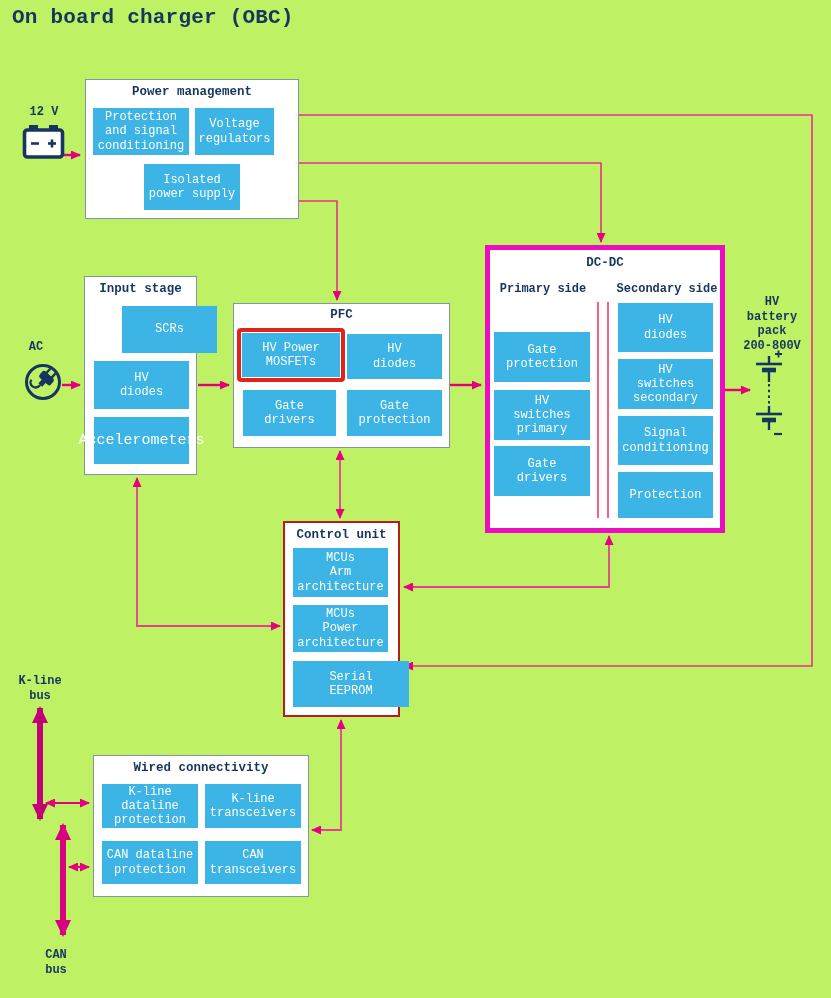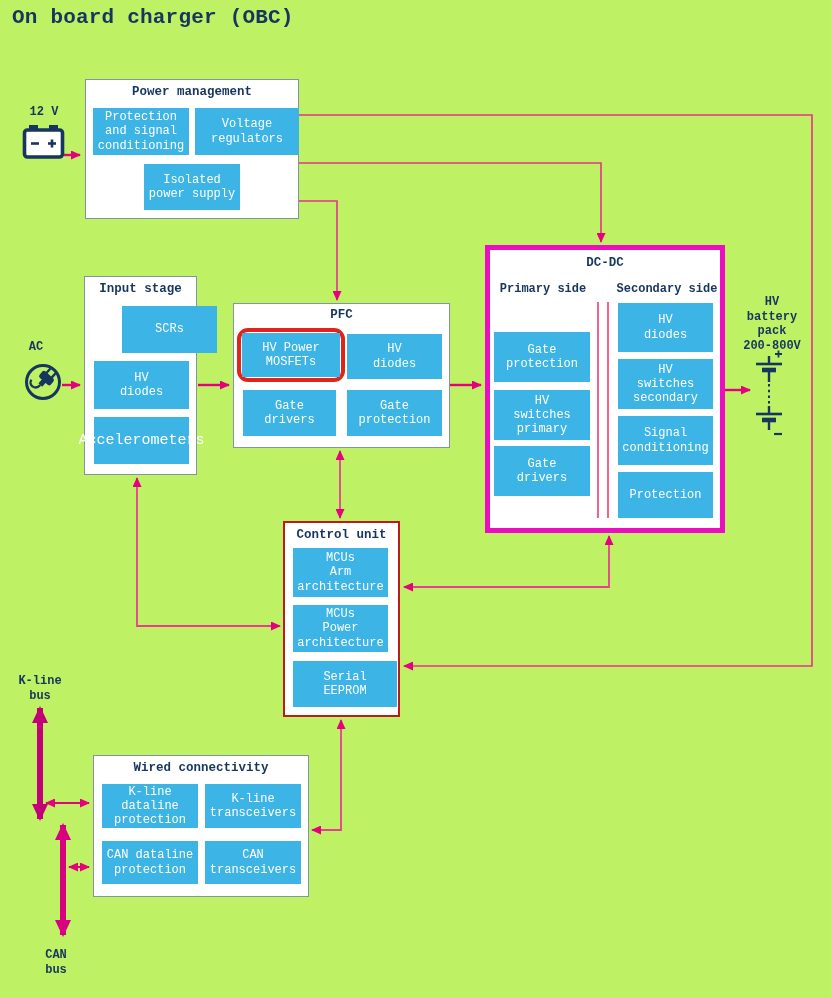--- a/index.html
+++ b/index.html
@@ -15,21 +15,21 @@
   .btitle{
     position:absolute;left:0;right:0;top:5px;text-align:center;
     font-size:12.5px;font-weight:bold;color:#16355F;
   }
   .cell{
     position:absolute;background:#3CB4E6;color:#fff;font-size:12px;line-height:1.17;
     display:flex;align-items:center;justify-content:center;text-align:center;
     white-space:pre-line;box-sizing:border-box;padding:1px;
   }
   .hl{
-    position:absolute;border:4px solid #E2231A;border-radius:11px;padding:1px;background:#fff;
+    position:absolute;border:4px solid #E2231A;border-radius:4px;padding:1px;background:#fff;
   }
   .hl .cell{position:relative;width:98px;height:44px;}
   .sidehead{
     position:absolute;font-size:12px;font-weight:bold;color:#16355F;text-align:center;
   }
   .sep{position:absolute;width:2px;background:#F2648C;}
   .flabel{
     position:absolute;font-size:12px;font-weight:bold;color:#16355F;text-align:center;
     white-space:pre-line;line-height:1.22;
   }
@@ -137,21 +137,21 @@
   <div class="flabel" style="left:16px;top:674px;width:48px;">K-line
 bus</div>
   <div class="flabel" style="left:36px;top:948px;width:40px;">CAN
 bus</div>
 
   <div class="block" style="left:85px;top:79px;width:214px;height:140px;">
     <div class="btitle">Power management</div>
     <div class="cell" style="left:7px;top:28px;width:96px;height:47px;">Protection
 and signal
 conditioning</div>
-    <div class="cell" style="left:109px;top:28px;width:104px;height:47px;">Voltage
+    <div class="cell" style="left:109px;top:28px;width:79px;height:47px;">Voltage
 regulators</div>
     <div class="cell" style="left:58px;top:84px;width:96px;height:46px;">Isolated
 power supply</div>
   </div>
 
   <div class="block" style="left:84px;top:276px;width:113px;height:199px;">
     <div class="btitle">Input stage</div>
     <div class="cell" style="left:9px;top:29px;width:95px;height:47px;margin-left:28px;">SCRs</div>
     <div class="cell" style="left:9px;top:84px;width:95px;height:48px;">HV
 diodes</div>
@@ -198,21 +198,21 @@
   </div>
 
   <div class="block" style="left:283px;top:521px;width:117px;height:196px;border:2px solid #b91c1c;">
     <div class="btitle">Control unit</div>
     <div class="cell" style="left:8px;top:25px;width:95px;height:49px;">MCUs
 Arm
 architecture</div>
     <div class="cell" style="left:8px;top:82px;width:95px;height:47px;">MCUs
 Power
 architecture</div>
-    <div class="cell" style="left:8px;top:138px;width:104px;height:46px;">Serial
+    <div class="cell" style="left:8px;top:138px;width:116px;height:46px;">Serial
 EEPROM</div>
   </div>
 
   <div class="block" style="left:93px;top:755px;width:216px;height:142px;">
     <div class="btitle">Wired connectivity</div>
     <div class="cell" style="left:8px;top:28px;width:96px;height:44px;">K-line dataline
 protection</div>
     <div class="cell" style="left:111px;top:28px;width:96px;height:44px;">K-line
 transceivers</div>
     <div class="cell" style="left:8px;top:85px;width:96px;height:43px;">CAN dataline

